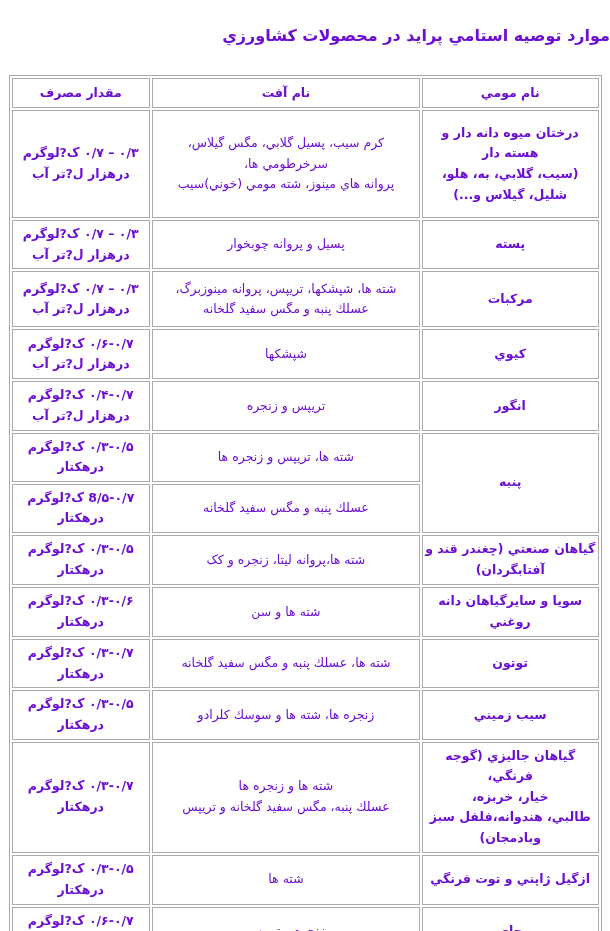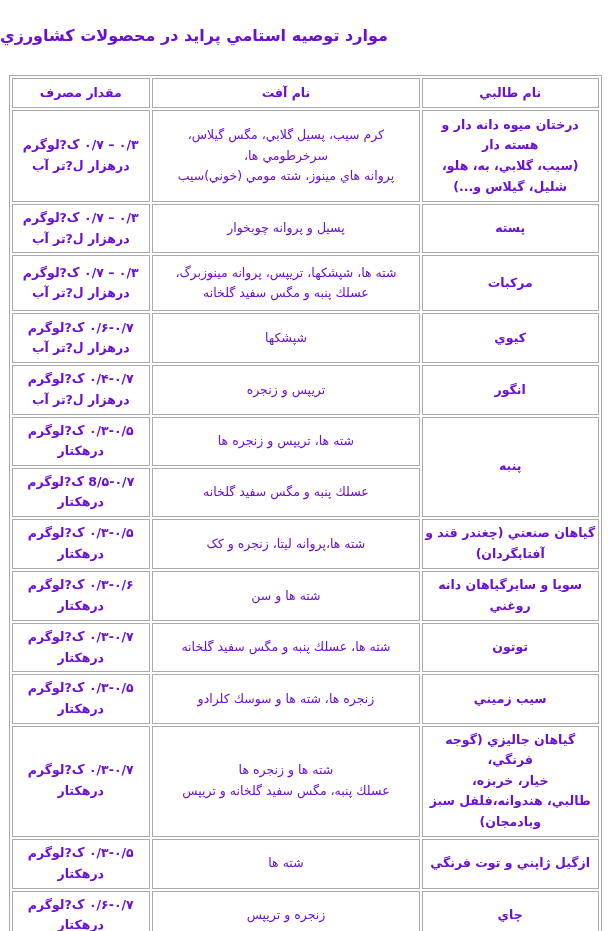--- a/index.html
+++ b/index.html
@@ -4,21 +4,21 @@
 <style>
   html,body{
     margin:0; padding:0; background:#ffffff;
     font-family:"DejaVu Sans","Liberation Sans",sans-serif;
   }
   .page{
     width:610px; min-height:931px; margin:0 auto; background:#fff;
     box-sizing:border-box; padding-top:26px;
   }
   .page-title{
-    text-align:left;
+    text-align:right;
     color:#6b0fd2;
     font-size:16px;
     font-weight:bold;
     margin:0 0 30px 0;
     letter-spacing:0;
   }
   table.rec{
     border-collapse:separate;
     border-spacing:2px;
     background:#ffffff;
@@ -56,27 +56,27 @@
   <h1 class="page-title">موارد توصيه استامي پرايد در محصولات كشاورزي</h1>
 
   <table class="rec">
     <colgroup>
       <col style="width:176px">
       <col style="width:267px">
       <col style="width:138px">
     </colgroup>
     <thead>
       <tr style="height:24px">
-        <th>نام طالبي</th>
+        <th>نام مومي</th>
         <th>نام آفت</th>
         <th>مقدار مصرف</th>
       </tr>
     </thead>
     <tbody>
-      <tr style="height:92px">
+      <tr style="height:108px">
         <td class="product-cell">درختان ميوه دانه دار و هسته دار
 (سيب، گلابي، به، هلو، شليل، گيلاس و...)</td>
         <td class="pest-cell">كرم سيب، پسيل گلابي، مگس گيلاس،
 سرخرطومي ها،
 پروانه هاي مينوز، شته مومي (خوني)سيب</td>
         <td class="dose-cell">۰/۳ – ۰/۷ ک?لوگرم درهزار ل?تر آب</td>
       </tr>
       <tr style="height:46px">
         <td class="product-cell">پسته</td>
         <td class="pest-cell">پسيل و پروانه چوبخوار</td>

